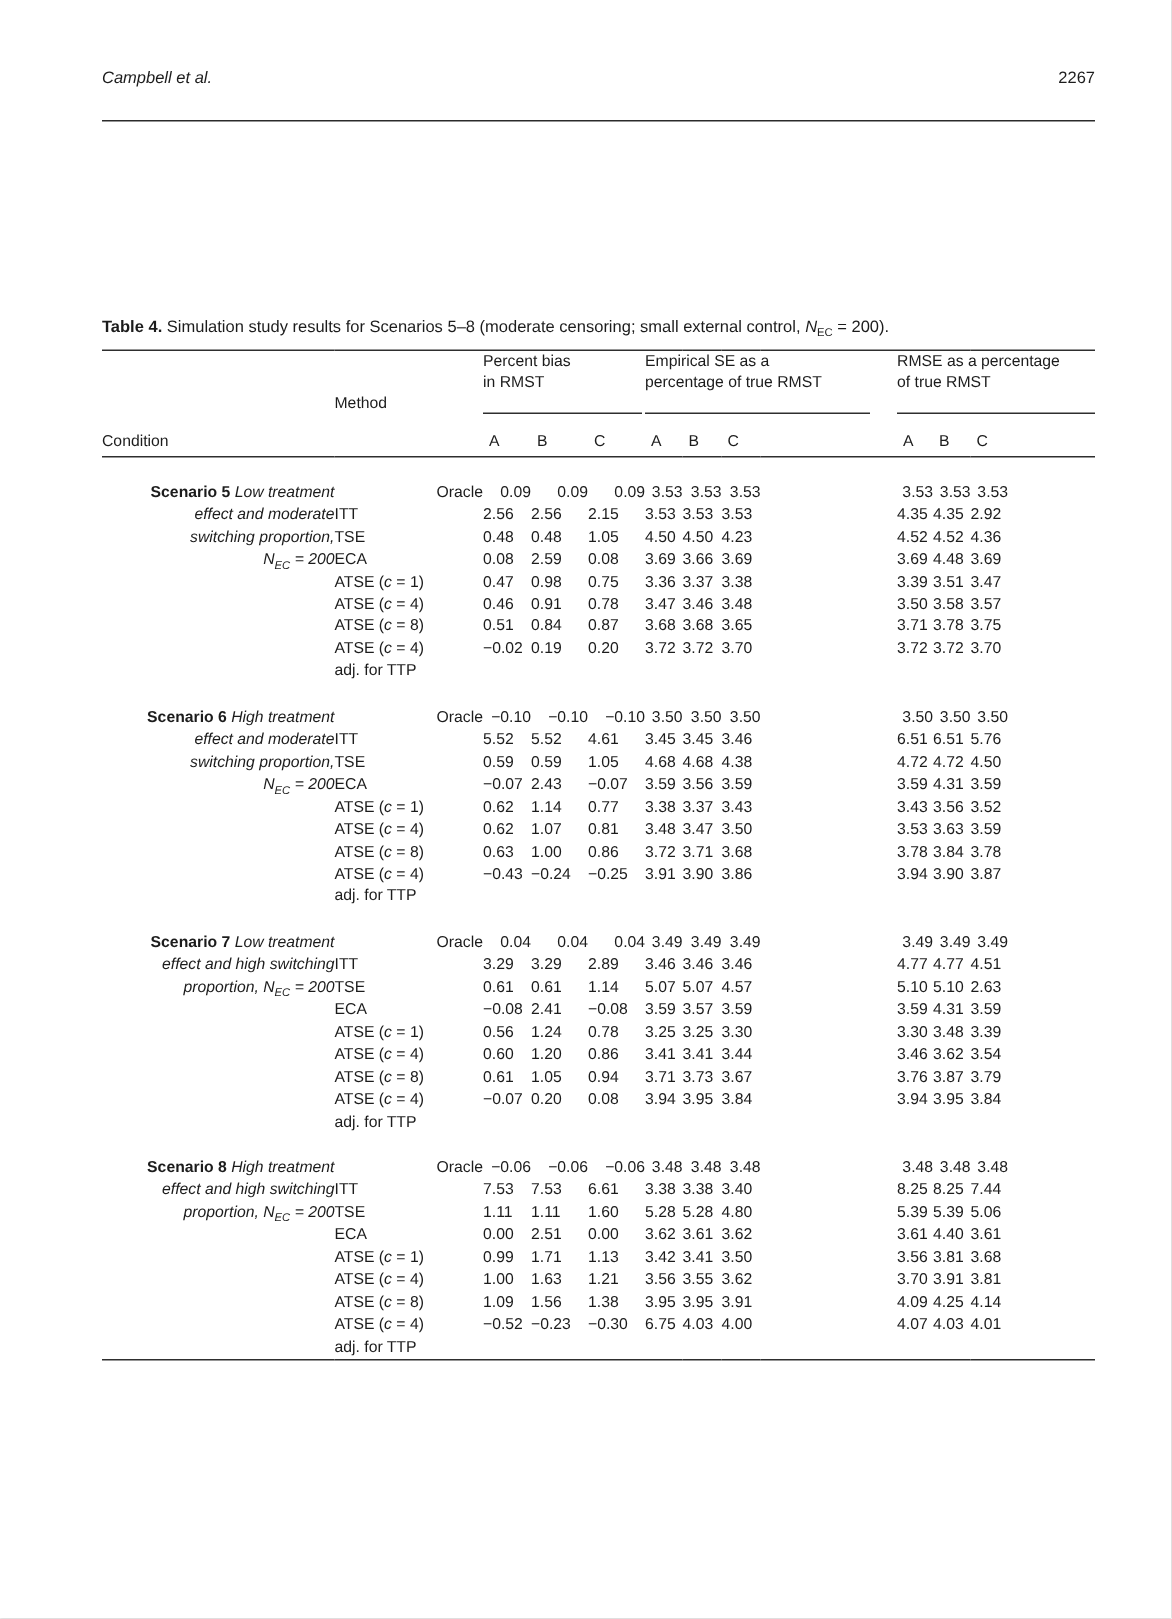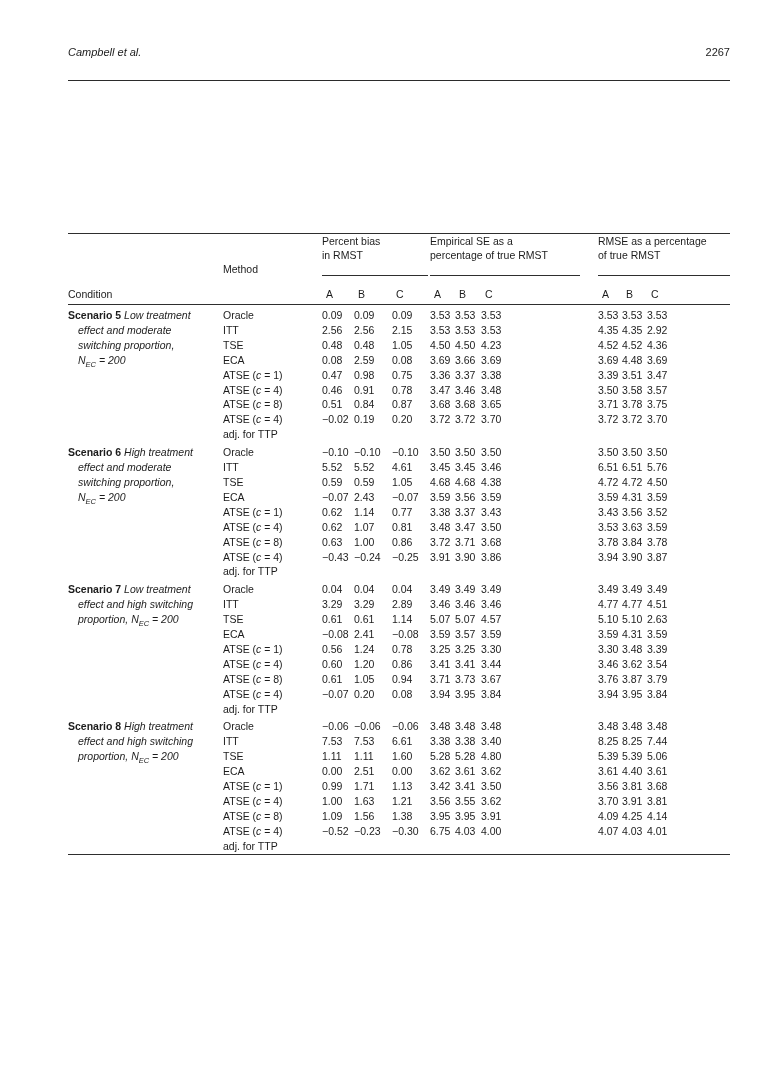--- a/index.html
+++ b/index.html
@@ -22,21 +22,21 @@
     font-size:10.5px; border-top:1.6px solid #2e2e2e; border-bottom:1.6px solid #2e2e2e;
   }
   table.results th, table.results td { padding:0; font-weight:normal; text-align:left; vertical-align:top; }
   thead tr.ghead th { vertical-align:bottom; height:42px; }
   thead tr.shead th { vertical-align:bottom; height:24px; padding-bottom:4px; }
   thead { border-bottom:1.1px solid #2e2e2e; }
   .glab { border-bottom:1px solid #2e2e2e; padding-bottom:13px; line-height:13.5px; }
   .method-head { vertical-align:middle !important; }
   .sub-letter { padding-left:4px !important; }
   tbody td { line-height:14.9px; }
-  tbody tr.first-row td { padding-top:3px; }
+  tbody tr.first-row td { padding-top:16px;text-align:right; }
   td.num { text-align:right; }
   td.cond-cell { vertical-align:top; }
   .cl { line-height:14.9px; }
   .cl-ind { padding-left:10px; }
   .sc-title { font-weight:bold; }
   .sc-desc { font-style:italic; }
   sub { font-size:7.5px; }
   td.method-adj { padding-left:14px; }
   .footnote {
     position:absolute; left:68px; top:846px; width:662px;
@@ -46,20 +46,24 @@
 </head>
 <body>
 
 <div class="page">
 
   <div class="running-header">
     <span class="running-head-text">Campbell et al.</span>
     <span>2267</span>
   </div>
 
+  <div class="caption">
+    <b>Table 4.</b>
+    <span>Simulation study results for Scenarios 5–8 (moderate censoring; small external control, <i>N</i><sub>EC</sub> = 200).</span>
+  </div>
 
   <table class="results">
     <colgroup>
       <col style="width:155px">
         <col style="width:99px">
       <col style="width:32px">
         <col style="width:38px">
         <col style="width:38px">
       <col style="width:25px">
         <col style="width:26px">

